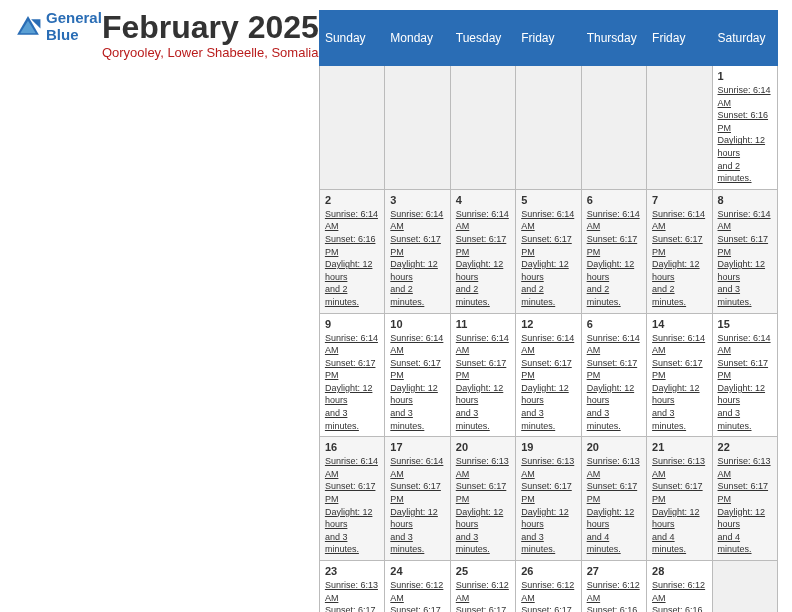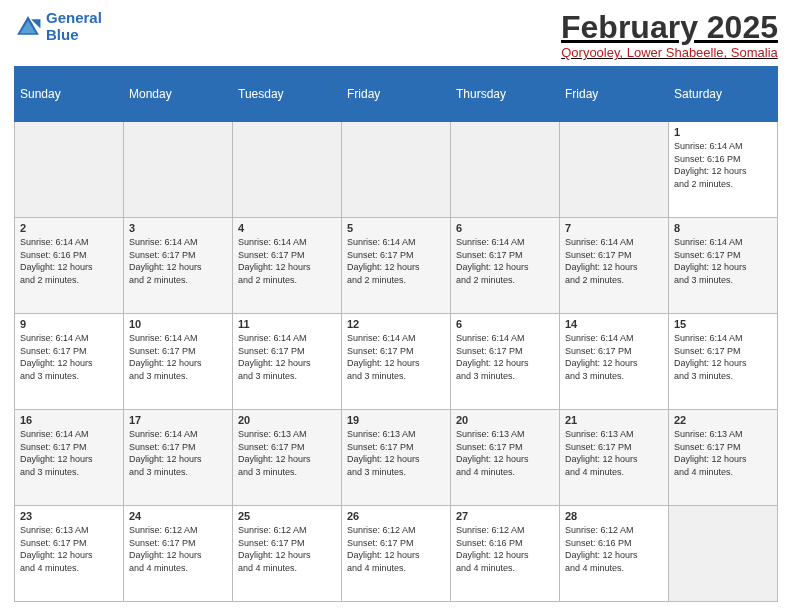--- a/index.html
+++ b/index.html
@@ -8,21 +8,21 @@
       background: #fff;
       width: 792px;
       height: 612px;
       overflow: hidden;
     }
     .page {
       width: 792px;
       height: 612px;
       padding: 10px 14px 10px 14px;
       display: flex;
-      flex-direction: column;
+      flex-direction: row;
       border-radius: 15px;
     }
     .header {
       display: flex;
       justify-content: space-between;
       align-items: flex-start;
       margin-bottom: 6px;
     }
     .logo {
       display: flex;
@@ -36,22 +36,21 @@
       line-height: 1.1;
     }
     .logo-text span {
       color: #2a6db5;
     }
     .logo-icon {
       width: 28px;
       height: 28px;
     }
     .title-block {
-      text-align: center;
-      text-decoration: underline;
+      text-align: left;
     }
     .month-title {
       font-size: 32px;
       font-weight: bold;
       color: #333;
       line-height: 1.1;
     }
     .subtitle {
       font-size: 13px;
       color: #b91c1c;
@@ -89,20 +88,21 @@
       font-size: 11px;
       font-weight: bold;
       color: #333;
       display: block;
       margin-bottom: 2px;
     }
     .day-info {
       font-size: 9px;
       color: #333;
       line-height: 1.4;
+      text-decoration: underline;
     }
     .row-shade td {
       background: #f5f5f5;
     }
   </style>
 </head>
 <body>
 
 <div class="page">
   <div class="header">

